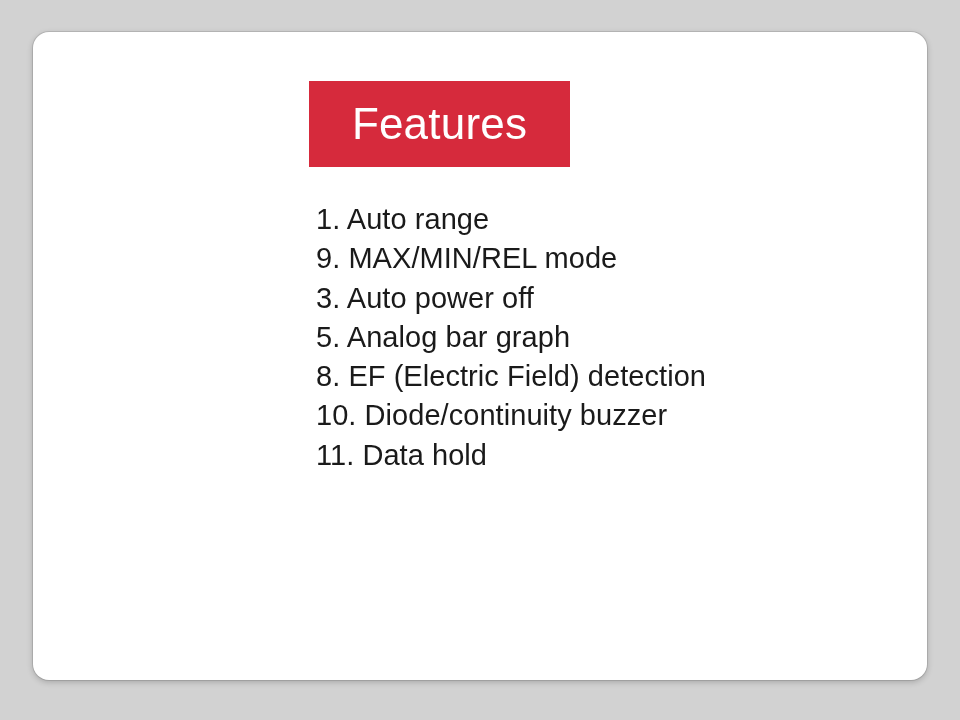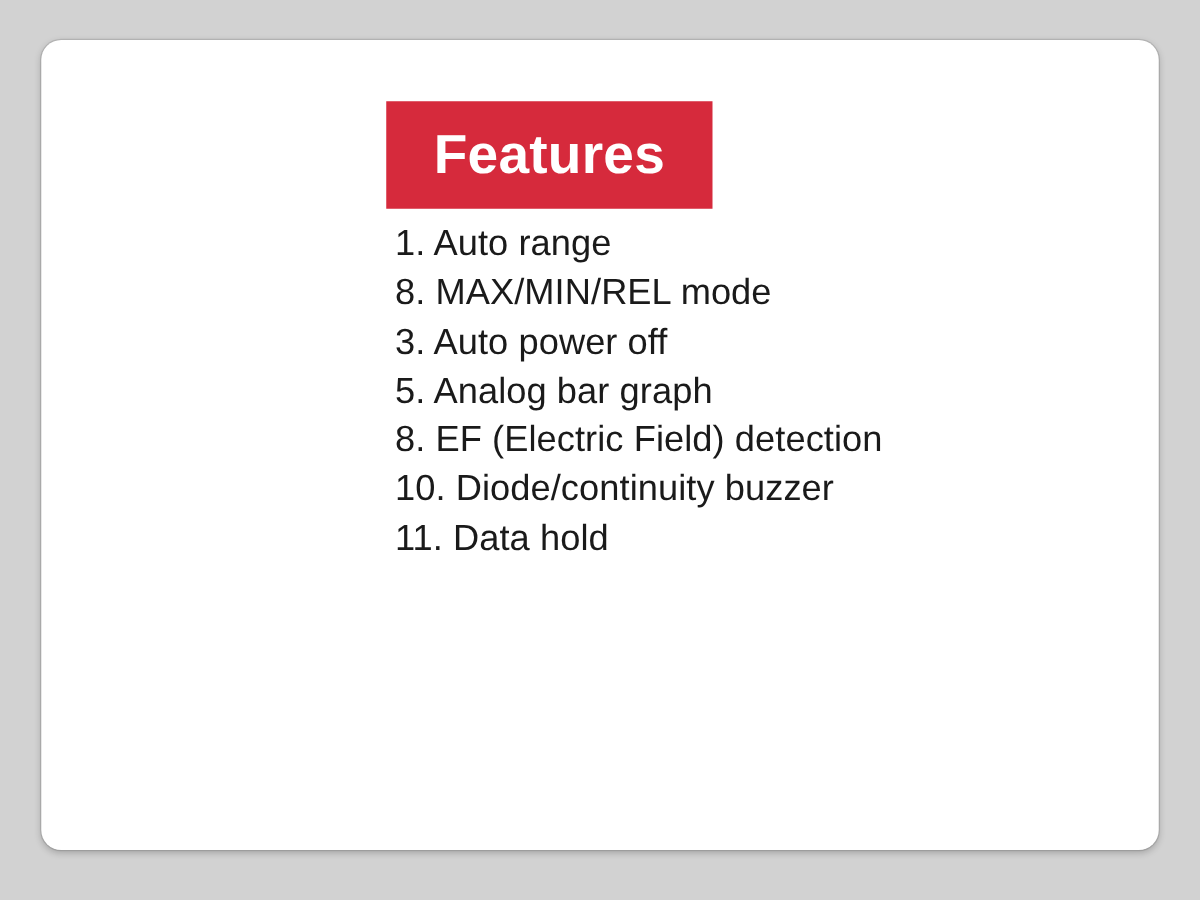--- a/index.html
+++ b/index.html
@@ -47,31 +47,31 @@
 
   #title-text {
     position: absolute;
     left: 0;
     right: 0;
     top: 50%;
     transform: translateY(-50%);
     text-align: center;
     color: #ffffff;
     font-size: 44px;
-    font-weight: 700;
+    font-weight: 400;
     letter-spacing: 0.2px;
     line-height: 1;
     white-space: nowrap;
   }
 
   
   #features-list {
     position: absolute;
     left: 283px;
-    top: 144px;
+    top: 168px;
     margin: 0;
     padding: 0;
     list-style: none;
     width: 580px;
   }
 
   #features-list li {
     display: block;
     color: #1a1a1a;
     font-size: 29px;
@@ -87,21 +87,21 @@
 <div id="slide-root">
 
   <div id="slide-card">
 
     <div id="title-banner">
       <div id="title-text">Features</div>
     </div>
 
     <ul id="features-list">
       <li>1. Auto range</li>
-      <li>8. MAX/MIN/REL mode</li>
+      <li>9. MAX/MIN/REL mode</li>
       <li>3. Auto power off</li>
       <li>5. Analog bar graph</li>
       <li>8. EF (Electric Field) detection</li>
       <li>10. Diode/continuity buzzer</li>
       <li>11. Data hold</li>
     </ul>
 
   </div>
 
 </div>

